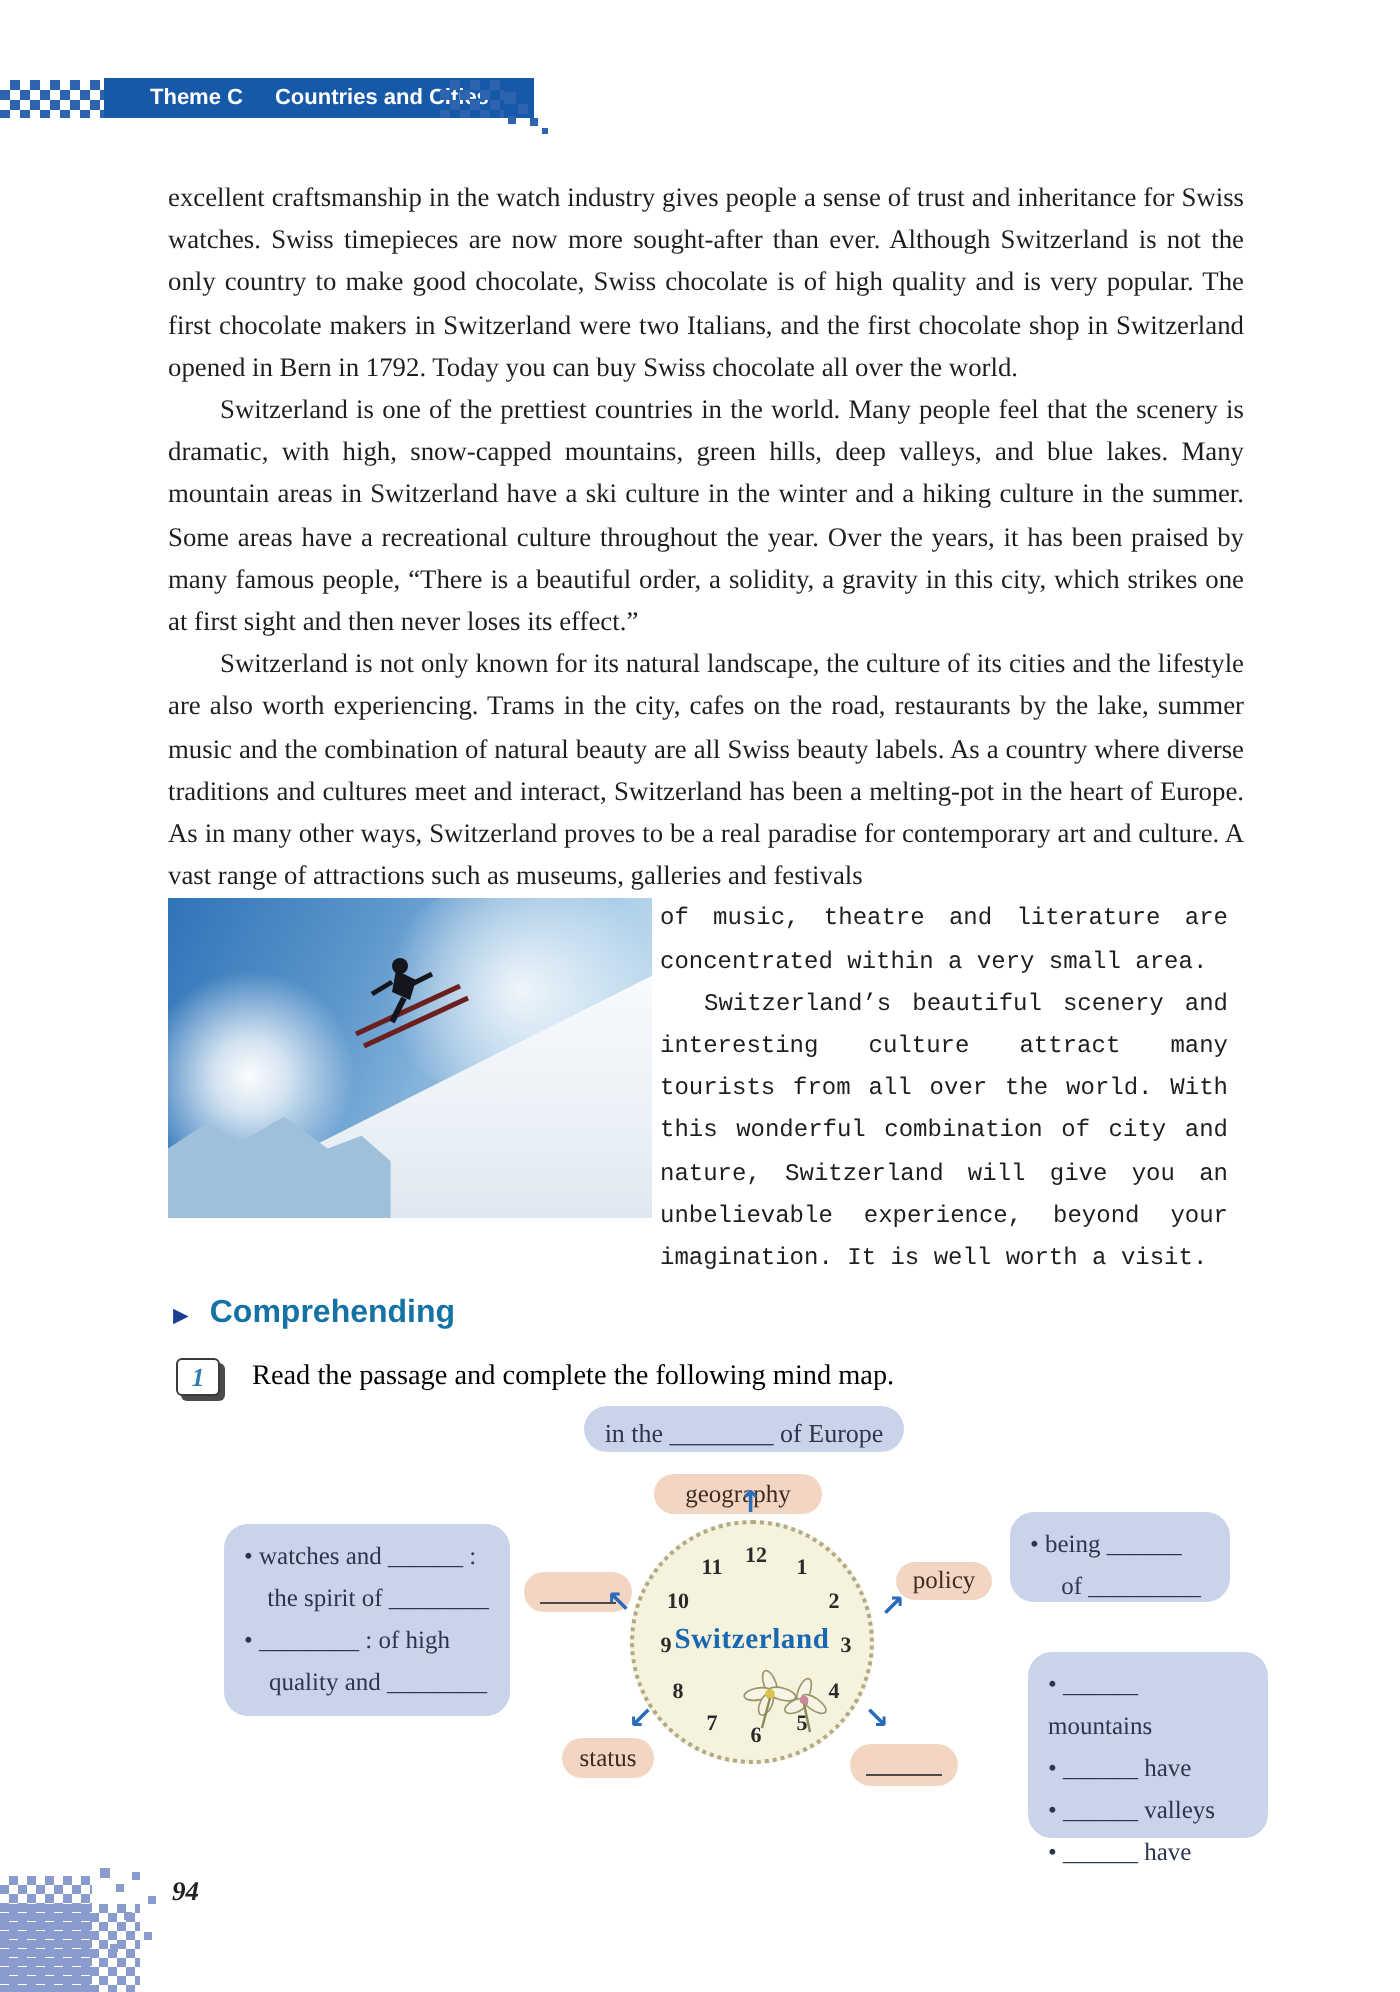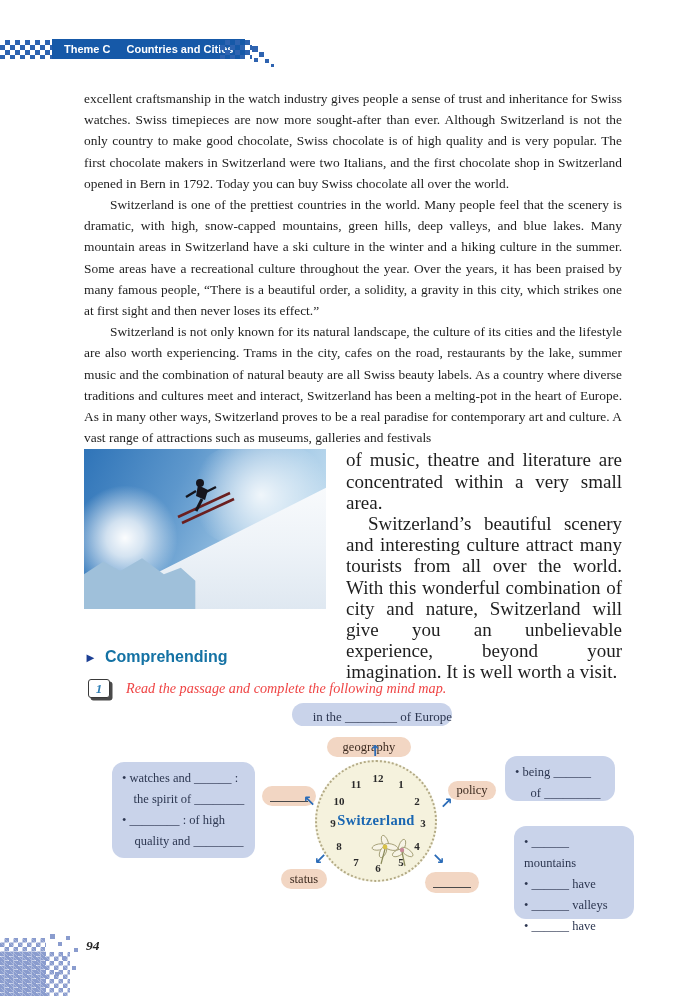--- a/index.html
+++ b/index.html
@@ -17,34 +17,34 @@
   .chk-light{
     background-image:
       linear-gradient(45deg,#8a9cce 25%,transparent 25%,transparent 75%,#8a9cce 75%),
       linear-gradient(45deg,#8a9cce 25%,transparent 25%,transparent 75%,#8a9cce 75%);
     background-size:9px 9px;background-position:0 0,4.5px 4.5px;
   }
   .hdr-chk-left{position:absolute;left:0;top:40;top:40px;width:52px;height:19px;}
   .banner{
     position:absolute;left:52px;top:39px;height:20px;background:#1659a8;
     color:#fff;font-family:"Liberation Sans",sans-serif;font-weight:bold;font-size:11px;
-    display:flex;align-items:center;padding:0 12px;white-space:nowrap;
+    display:flex;align-items:center;padding:0 23px;white-space:nowrap;
   }
   .banner .gap{display:inline-block;width:16px;}
   .hdr-chk-right{position:absolute;left:220px;top:40px;width:32px;height:19px;}
   .dot{position:absolute;background:#2e63b0;}
   
   .article{
     position:absolute;left:84px;top:88px;width:538px;
     font-size:13.4px;line-height:21.2px;text-align:justify;
   }
   .article p{margin:0;}
   .article p.ind{text-indent:26px;}
   .img-row{display:flex;margin-top:1px;}
-  .beside{width:284px;margin-left:20px;font-size:19px;line-height:21.2px;text-align:justify;}
+  .beside{width:284px;margin-left:4px;font-size:12px;line-height:21.2px;text-align:justify;font-family:Liberation Mono, monospace;}
   .beside p{margin:0;}
   .beside p.ind{text-indent:22px;}
   
   .ski{
     position:relative;width:242px;height:160px;flex:0 0 242px;overflow:hidden;
     background:linear-gradient(115deg,#2f74b8 0%,#5d97cc 35%,#a9cde8 70%,#d8eaf5 100%);
   }
   .sun{
     position:absolute;left:-8%;top:18%;width:120px;height:120px;border-radius:50%;
     background:radial-gradient(circle,rgba(255,255,255,.98) 0%,rgba(255,255,255,.75) 22%,rgba(255,255,255,0) 62%);
@@ -70,34 +70,34 @@
     font-family:"Liberation Sans",sans-serif;
   }
   .sec-head .tri{color:#1c3f94;font-size:13px;margin-right:8px;}
   .sec-head .ttl{color:#1472a4;font-weight:bold;font-size:16px;}
   .instr{position:absolute;left:88px;top:679px;display:flex;align-items:center;}
   .badge{
     width:20px;height:17px;background:#fff;border:1.6px solid #3a3a3a;border-radius:3px;
     box-shadow:2.5px 2.5px 0 #4a4a4a;display:flex;align-items:center;justify-content:center;
     color:#2f7fb5;font-weight:bold;font-style:italic;font-size:13px;
   }
-  .instr .txt{margin-left:16px;font-style:italic;font-size:14.2px;color:#ef4444;}
+  .instr .txt{margin-left:16px;font-size:14.2px;color:#000000;}
   
   .mindmap{position:absolute;left:0;top:695px;width:700px;height:240px;font-size:12.5px;color:#2c3650;}
   .bluebox{
     position:absolute;background:#c9d3ea;border-radius:12px;line-height:21px;
     padding:6px 10px;box-sizing:border-box;
   }
   .bluebox .cont{padding-left:11px;text-align:center;}
   .pill{
     position:absolute;background:#f2d6c3;border-radius:11px;color:#3d2b20;
     display:flex;align-items:center;justify-content:center;box-sizing:border-box;
   }
   .blank-line{display:inline-block;width:38px;border-bottom:1.3px solid #4a4a4a;height:10px;}
-  .topbox{left:292px;top:8px;width:160px;height:23px;text-align:right;padding:3px 0 0 0;font-size:13px;}
+  .topbox{left:292px;top:8px;width:160px;height:23px;text-align:center;padding:3px 0 0 0;font-size:13px;}
   .clock{
     position:absolute;left:315px;top:65px;width:122px;height:122px;border-radius:50%;
     background:#f5f2dd;border:2px dotted #b3aa85;box-sizing:border-box;
   }
   .cn{position:absolute;transform:translate(-50%,-50%);font-weight:bold;font-size:11px;color:#2a2a2a;}
   .cn12{left:61px;top:16px;} .cn1{left:84px;top:22px;} .cn2{left:100px;top:39px;}
   .cn3{left:106px;top:61px;} .cn4{left:100px;top:84px;} .cn5{left:84px;top:100px;}
   .cn6{left:61px;top:106px;} .cn7{left:39px;top:100px;} .cn8{left:22px;top:84px;}
   .cn9{left:16px;top:61px;} .cn10{left:22px;top:39px;} .cn11{left:39px;top:22px;}
   .center-label{

